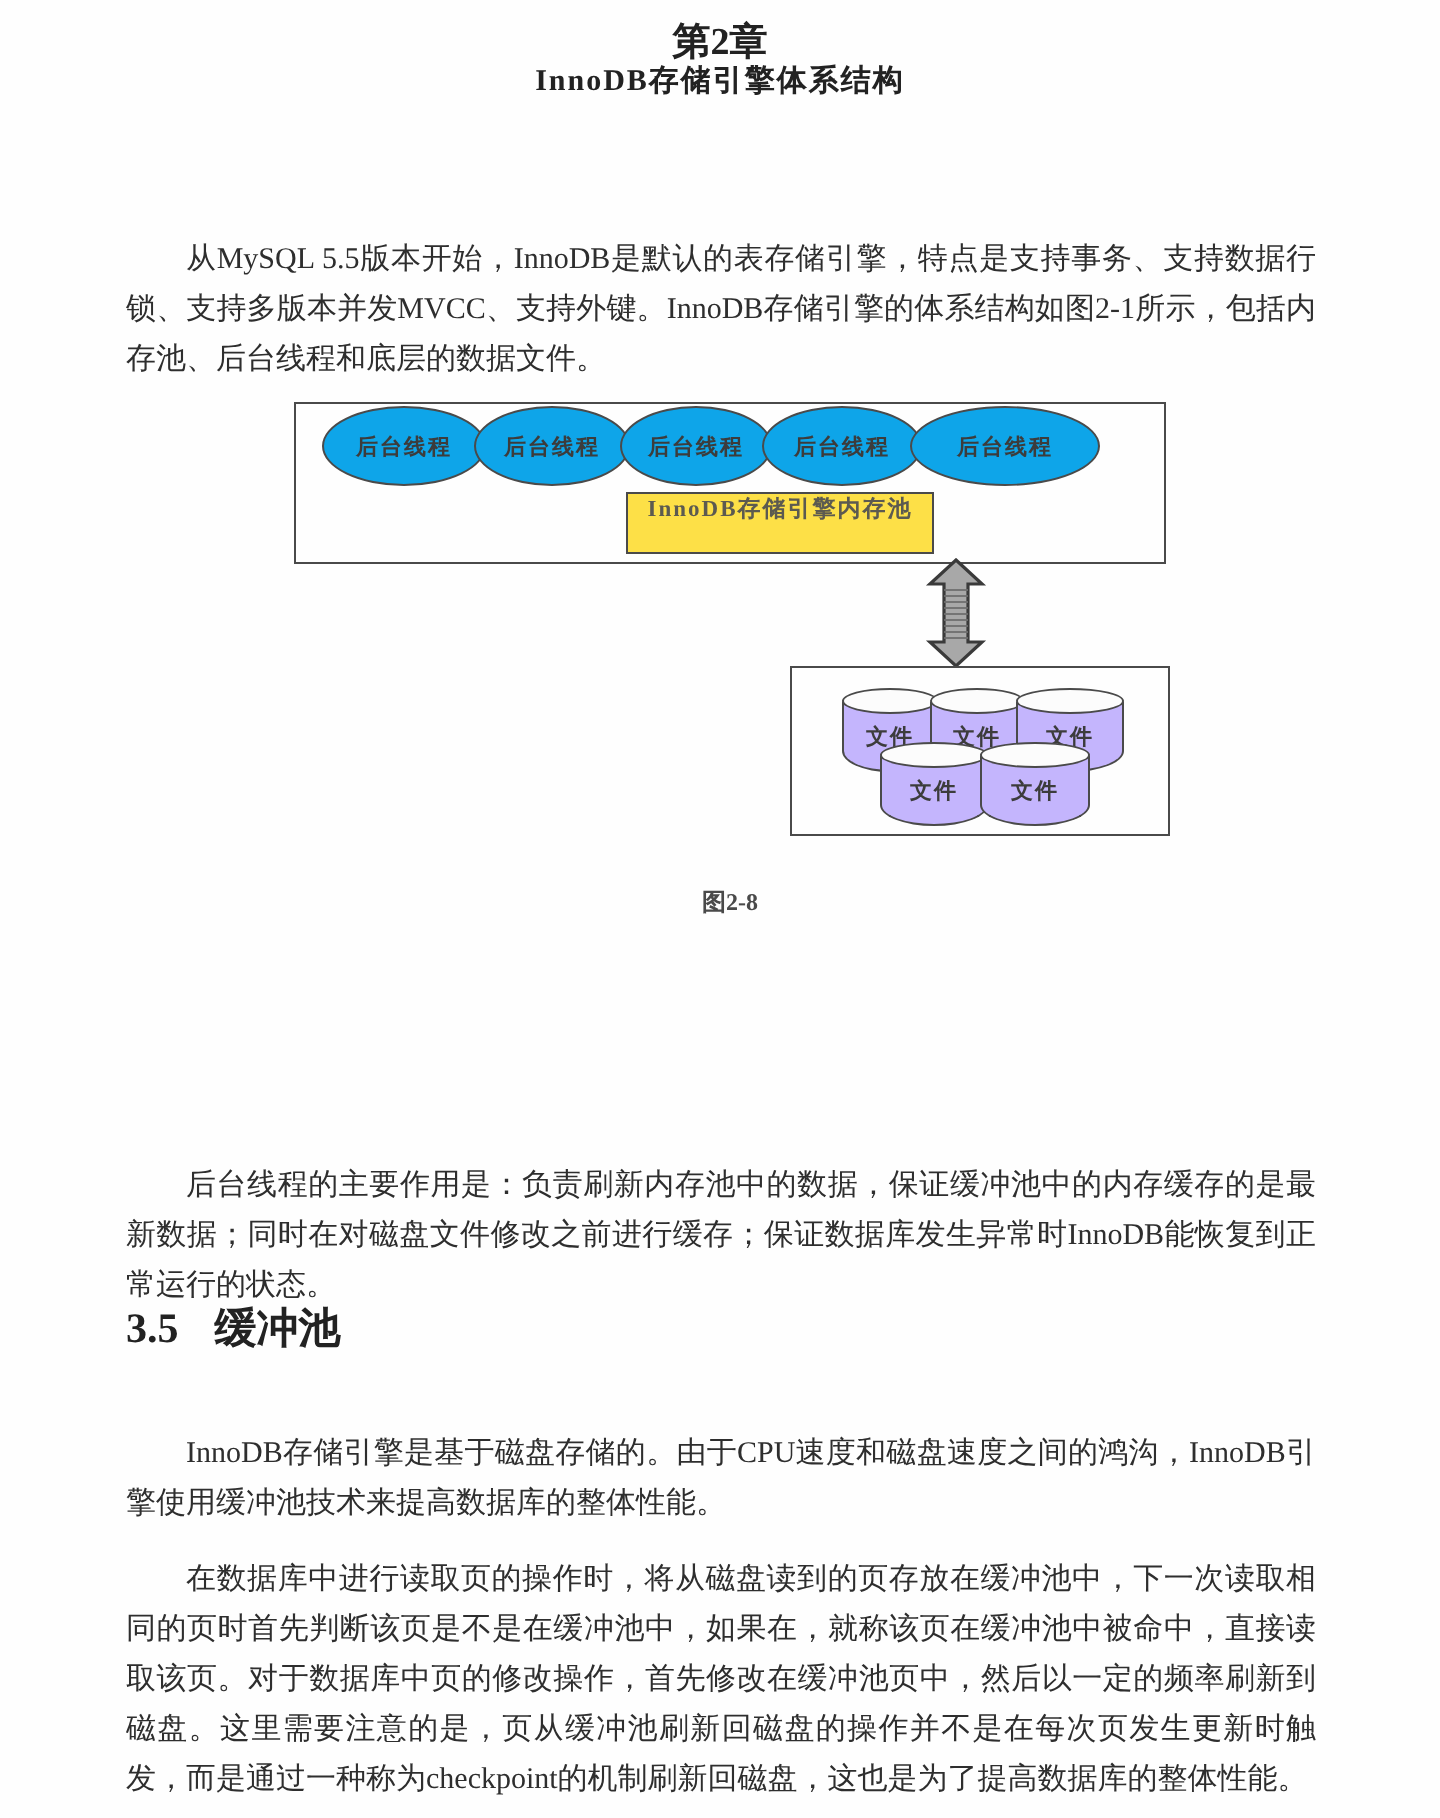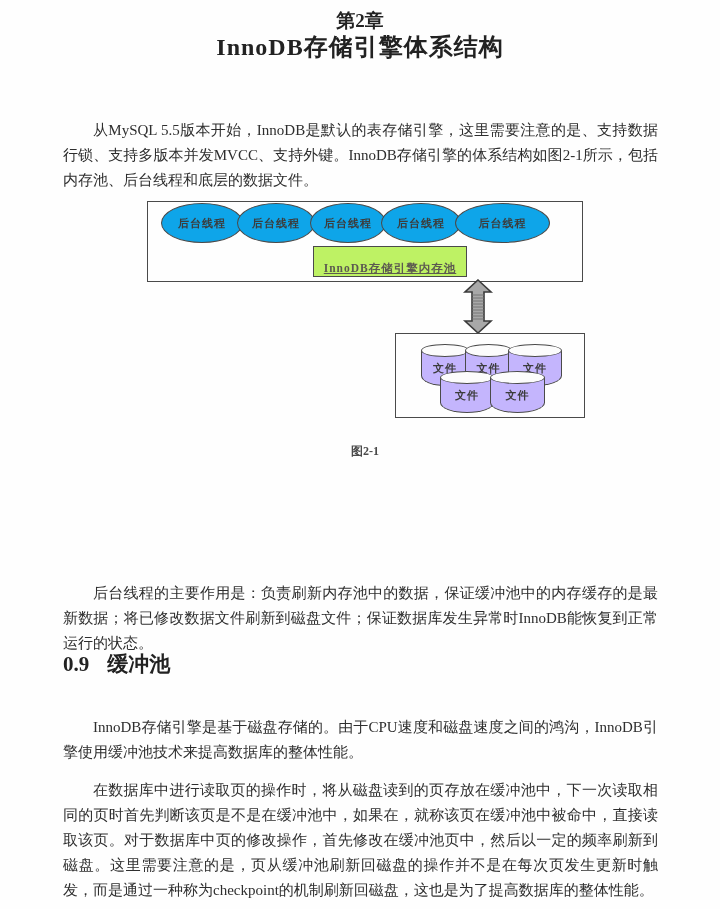--- a/index.html
+++ b/index.html
@@ -15,21 +15,21 @@
     overflow:hidden;
     color:#2f2f2f;
   }
   
   .chapter-number{
     position:absolute; top:8px; left:0; width:720px;
     text-align:center; font-size:19px; font-weight:bold; color:#222;
   }
   .chapter-title{
     position:absolute; top:31px; left:0; width:720px;
-    text-align:center; font-size:24px; font-weight:bold; color:#222;
+    text-align:center; font-size:15px; font-weight:bold; color:#222;
     letter-spacing:1px;
   }
   .section-heading{
     position:absolute; top:650px; left:63px;
     font-size:21px; font-weight:bold; color:#222;
   }
   .section-heading .sec-no{margin-right:18px;}
   
   .para{
     position:absolute; left:63px; width:595px;
@@ -53,23 +53,23 @@
     font-size:11px; font-weight:bold; color:#3c3c3c;
     letter-spacing:1px;
   }
   .e1{left:161px; width:80px;}
   .e2{left:237px; width:76px;}
   .e3{left:310px; width:74px;}
   .e4{left:381px; width:78px;}
   .e5{left:455px; width:93px;}
   .mem-pool{
     position:absolute; left:313px; top:246px; width:152px; height:29px;
-    border:1.4px solid #4a4a4a; background:#bef264;
-    display:flex; align-items:flex-end; justify-content:center;
-    font-size:11.5px; font-weight:bold; color:#5c5a50; letter-spacing:1px;text-decoration:underline;
+    border:1.4px solid #4a4a4a; background:#fde047;
+    display:flex; align-items:flex-start; justify-content:center;
+    font-size:11.5px; font-weight:bold; color:#5c5a50; letter-spacing:1px;
   }
   .arrow-wrap{position:absolute; left:462px; top:279px; width:32px; height:55px;}
   .cyl{
     position:absolute; background:#c4b5fd;
     border:1.4px solid #4a4a4a; border-top:none;
     border-radius:0 0 50% 50% / 0 0 30% 30%;
     height:34px;
   }
   .cyl::before{
     content:""; position:absolute; left:-1.4px; right:-1.4px; top:-7px; height:13px;
@@ -99,21 +99,21 @@
   }
 </style>
 </head>
 <body>
 
 <div class="page">
 
   <div class="chapter-number">第2章</div>
   <div class="chapter-title">InnoDB存储引擎体系结构</div>
 
-  <p class="para p1">从MySQL 5.5版本开始，InnoDB是默认的表存储引擎，这里需要注意的是、支持数据行锁、支持多版本并发MVCC、支持外键。InnoDB存储引擎的体系结构如图2-1所示，包括内存池、后台线程和底层的数据文件。</p>
+  <p class="para p1">从MySQL 5.5版本开始，InnoDB是默认的表存储引擎，特点是支持事务、支持数据行锁、支持多版本并发MVCC、支持外键。InnoDB存储引擎的体系结构如图2-1所示，包括内存池、后台线程和底层的数据文件。</p>
 
   <div>
     <div class="fig-box outer-box"></div>
 
     <div class="ellipse e1">
       <span>后台线程</span>
     </div>
     <div class="ellipse e2">
       <span>后台线程</span>
     </div>
@@ -159,26 +159,26 @@
     <div class="cyl c3">
       <span class="cyl-label">文件</span>
     </div>
     <div class="cyl c4">
       <span class="cyl-label">文件</span>
     </div>
     <div class="cyl c5">
       <span class="cyl-label">文件</span>
     </div>
 
-    <div class="fig-caption">图2-1</div>
+    <div class="fig-caption">图2-8</div>
   </div>
 
-  <p class="para p3">后台线程的主要作用是：负责刷新内存池中的数据，保证缓冲池中的内存缓存的是最新数据；将已修改数据文件刷新到磁盘文件；保证数据库发生异常时InnoDB能恢复到正常运行的状态。</p>
+  <p class="para p3">后台线程的主要作用是：负责刷新内存池中的数据，保证缓冲池中的内存缓存的是最新数据；同时在对磁盘文件修改之前进行缓存；保证数据库发生异常时InnoDB能恢复到正常运行的状态。</p>
 
   <div class="section-heading">
-    <span class="sec-no">0.9</span><span>缓冲池</span>
+    <span class="sec-no">3.5</span><span>缓冲池</span>
   </div>
 
   <p class="para p5">在数据库中进行读取页的操作时，将从磁盘读到的页存放在缓冲池中，下一次读取相同的页时首先判断该页是不是在缓冲池中，如果在，就称该页在缓冲池中被命中，直接读取该页。对于数据库中页的修改操作，首先修改在缓冲池页中，然后以一定的频率刷新到磁盘。这里需要注意的是，页从缓冲池刷新回磁盘的操作并不是在每次页发生更新时触发，而是通过一种称为checkpoint的机制刷新回磁盘，这也是为了提高数据库的整体性能。</p>
   <p class="para p4">InnoDB存储引擎是基于磁盘存储的。由于CPU速度和磁盘速度之间的鸿沟，InnoDB引擎使用缓冲池技术来提高数据库的整体性能。</p>
 
 
 </div>
 
 </body></html>

